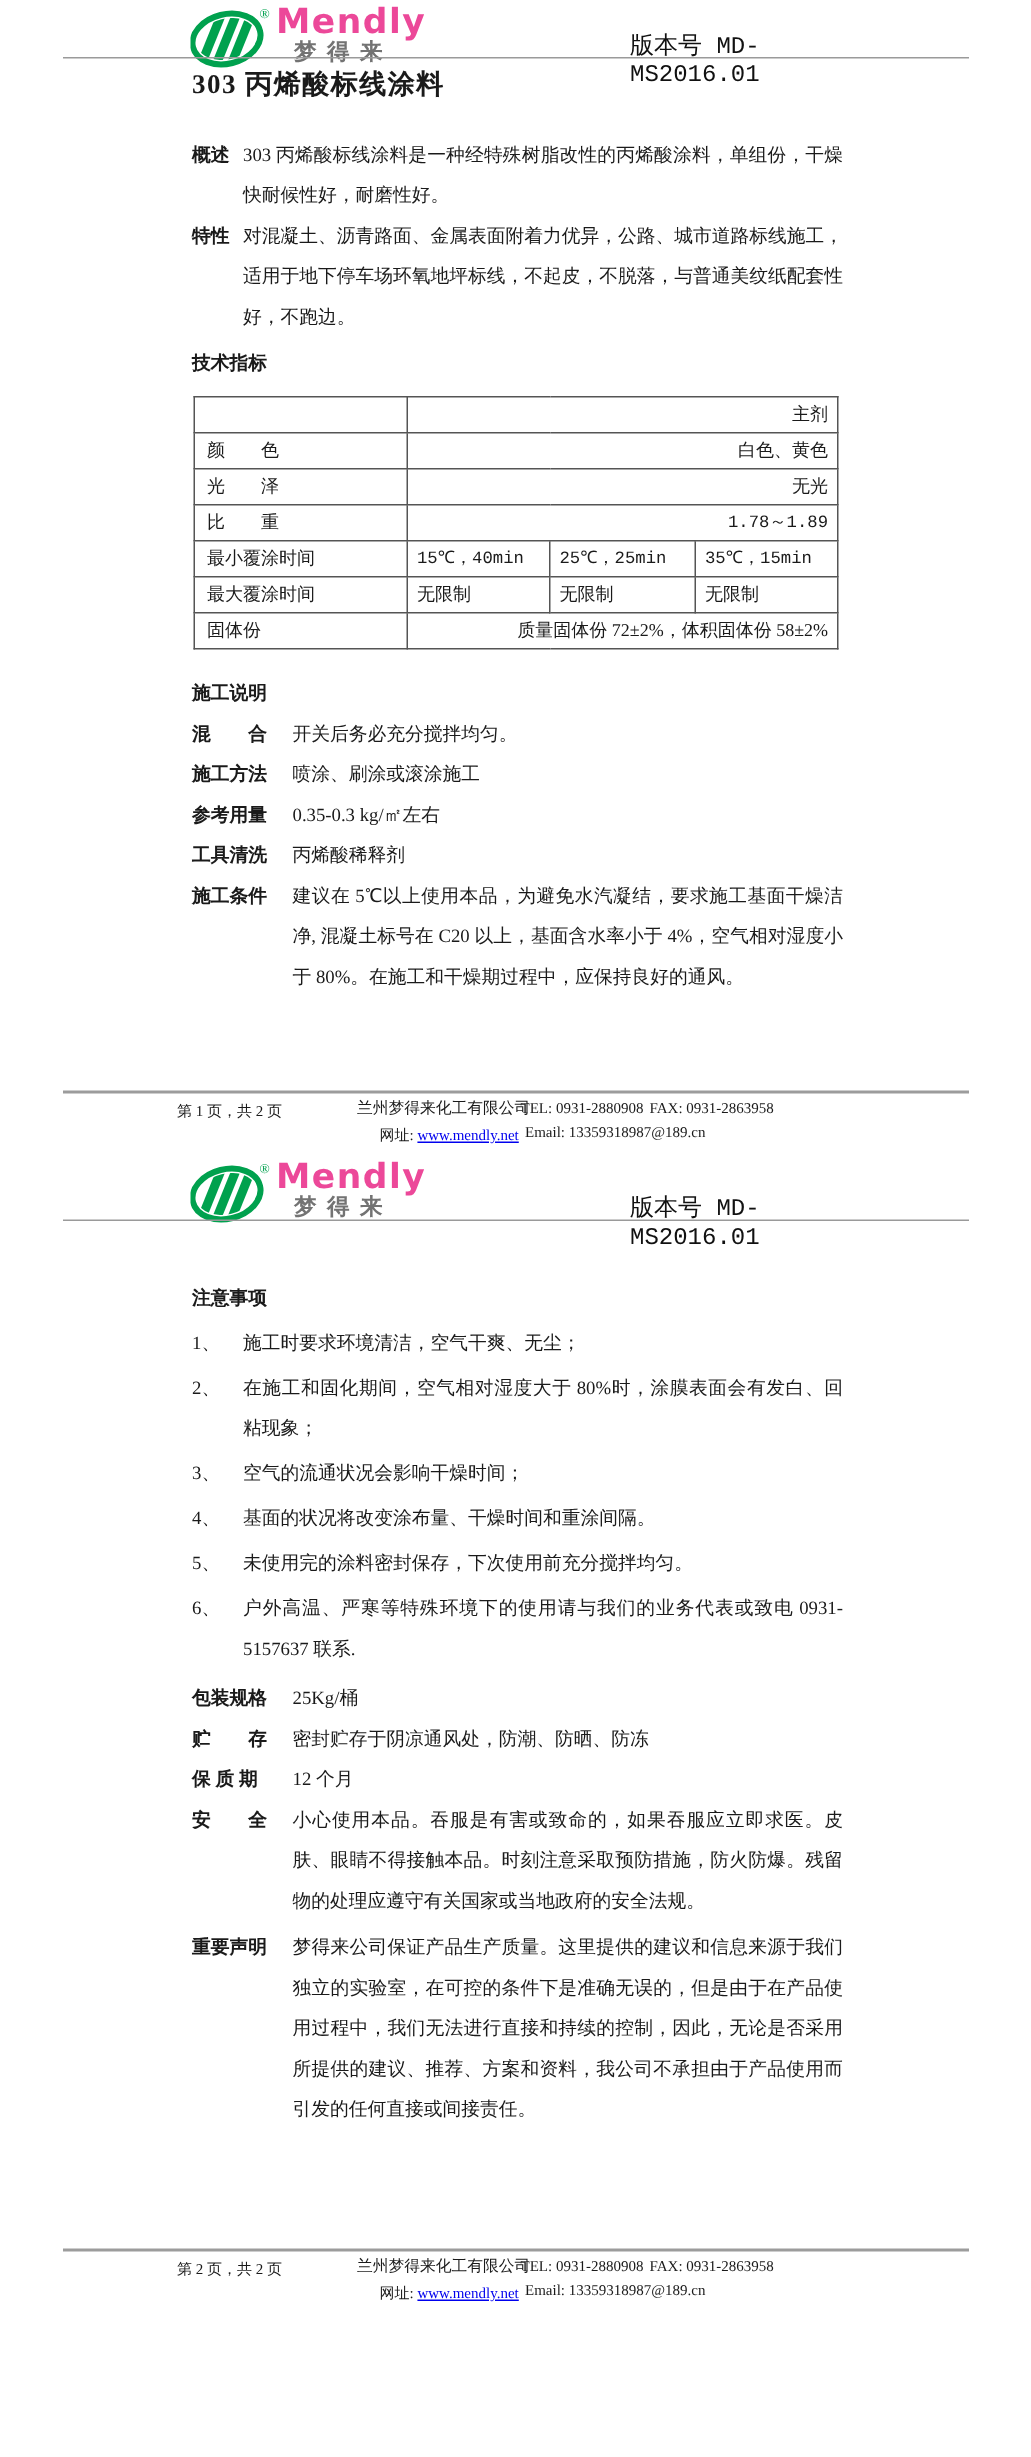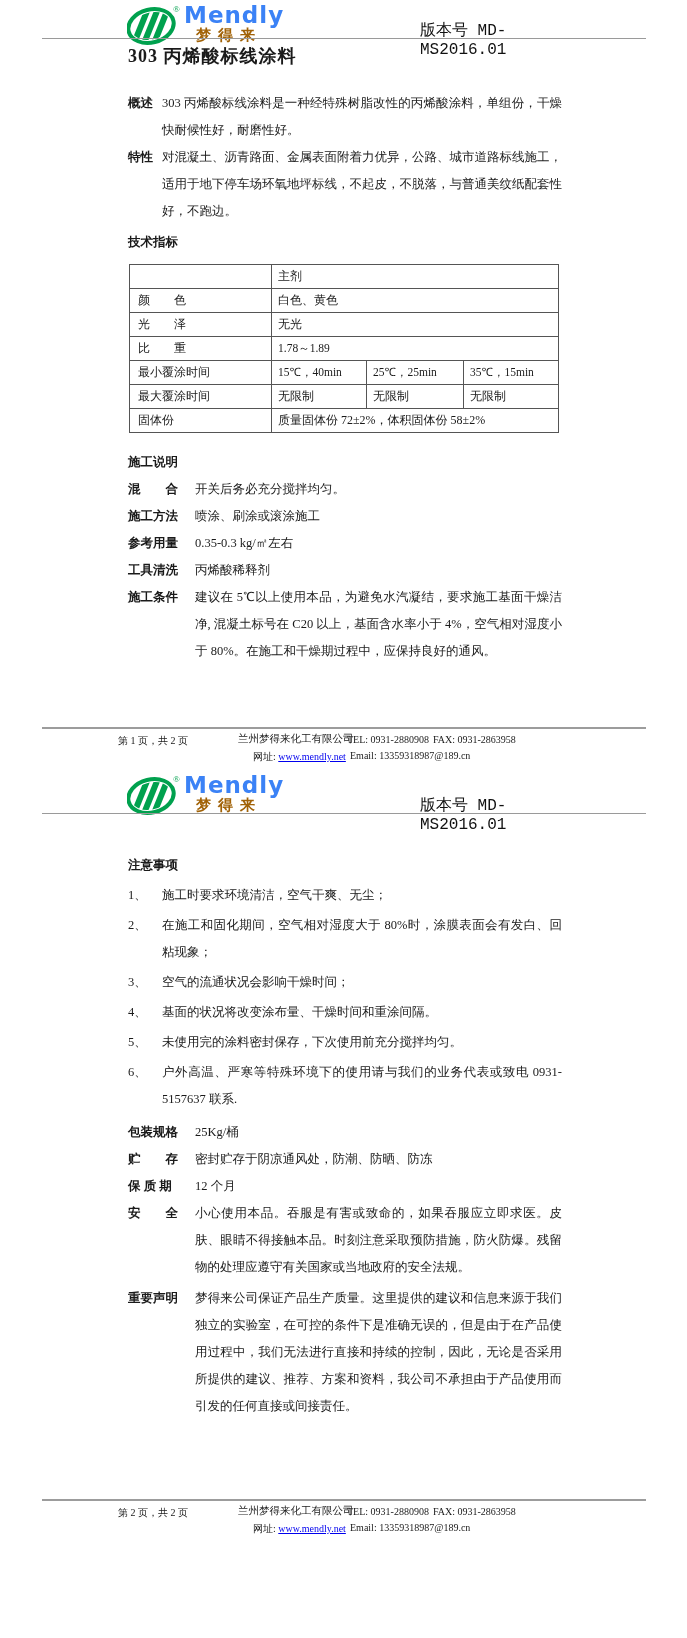--- a/index.html
+++ b/index.html
@@ -8,22 +8,22 @@
 
   .page { position:absolute; left:0; width:687px; }
   #page1 { top:0; height:737px; }
   #page2 { top:737px; height:901px; }
 
   
   .logo { position:absolute; left:127px; display:flex; align-items:flex-start; gap:3px; }
   #page1 .logo { top:3px; }
   #page2 .logo { top:36px; }
   .brand-text { display:flex; flex-direction:column; }
-  .brand-en { font-family:"DejaVu Sans", sans-serif; font-size:23px; line-height:24px; font-weight:bold; color:#3b82f6; letter-spacing:1px; }
-  .brand-cn { font-size:15px; line-height:17px; font-weight:bold; color:#a16207; letter-spacing:7px; padding-left:12px; }
+  .brand-en { font-family:"DejaVu Sans", sans-serif; font-size:23px; line-height:24px; font-weight:bold; color:#ec4899; letter-spacing:1px; }
+  .brand-cn { font-size:15px; line-height:17px; font-weight:bold; color:#737373; letter-spacing:7px; padding-left:12px; }
   .version { position:absolute; left:420px; width:162px; text-align:left; font-size:16px; color:#111;font-family:Liberation Mono, monospace; }
   #page1 .version { top:20px; }
   #page2 .version { top:58px; }
   .hrule { position:absolute; left:42px; width:604px; height:1px; background:#9a9a9a; }
   #page1 .hrule { top:38px; }
   #page2 .hrule { top:76px; }
 
   .title { position:absolute; left:128px; top:44px; font-size:18px; font-weight:bold; letter-spacing:1px; }
 
   
@@ -35,22 +35,22 @@
   .lbl2 { flex:0 0 34px; font-weight:bold; }
   .lbl4 { flex:0 0 67px; font-weight:bold; white-space:pre; }
   .txt  { flex:1; text-align:justify; }
   .heading { font-weight:bold; }
   .mt4 { margin-top:4px; } .mt6 { margin-top:6px; } .mt16 { margin-top:16px; }
 
   
   table.spec { border-collapse:collapse; table-layout:fixed; width:429px; margin:8px 0 0 1px; }
   table.spec td { border:1px solid #555; height:23px; font-size:12px; line-height:15px; padding:0 6px; overflow:hidden; }
   table.spec td.lblcell { padding-left:8px; font-weight:normal; }
-  table.spec td.ctr { text-align:left; }
-  table.spec td.mono { font-family:Liberation Serif, serif; font-size:11.5px; }
+  table.spec td.ctr { text-align:right; }
+  table.spec td.mono { font-family:Liberation Mono, monospace; font-size:11.5px; }
 
   
   .note { display:flex; margin-top:3px; }
   .num { flex:0 0 34px; }
 
   
   .footer { position:absolute; left:0; width:687px; height:42px; font-size:10px; }
   #page1 .footer { top:727px; }
   #page2 .footer { top:762px; }
   .f-rule { position:absolute; left:42px; top:0; width:604px; height:2px; background:#9c9c9c; }

